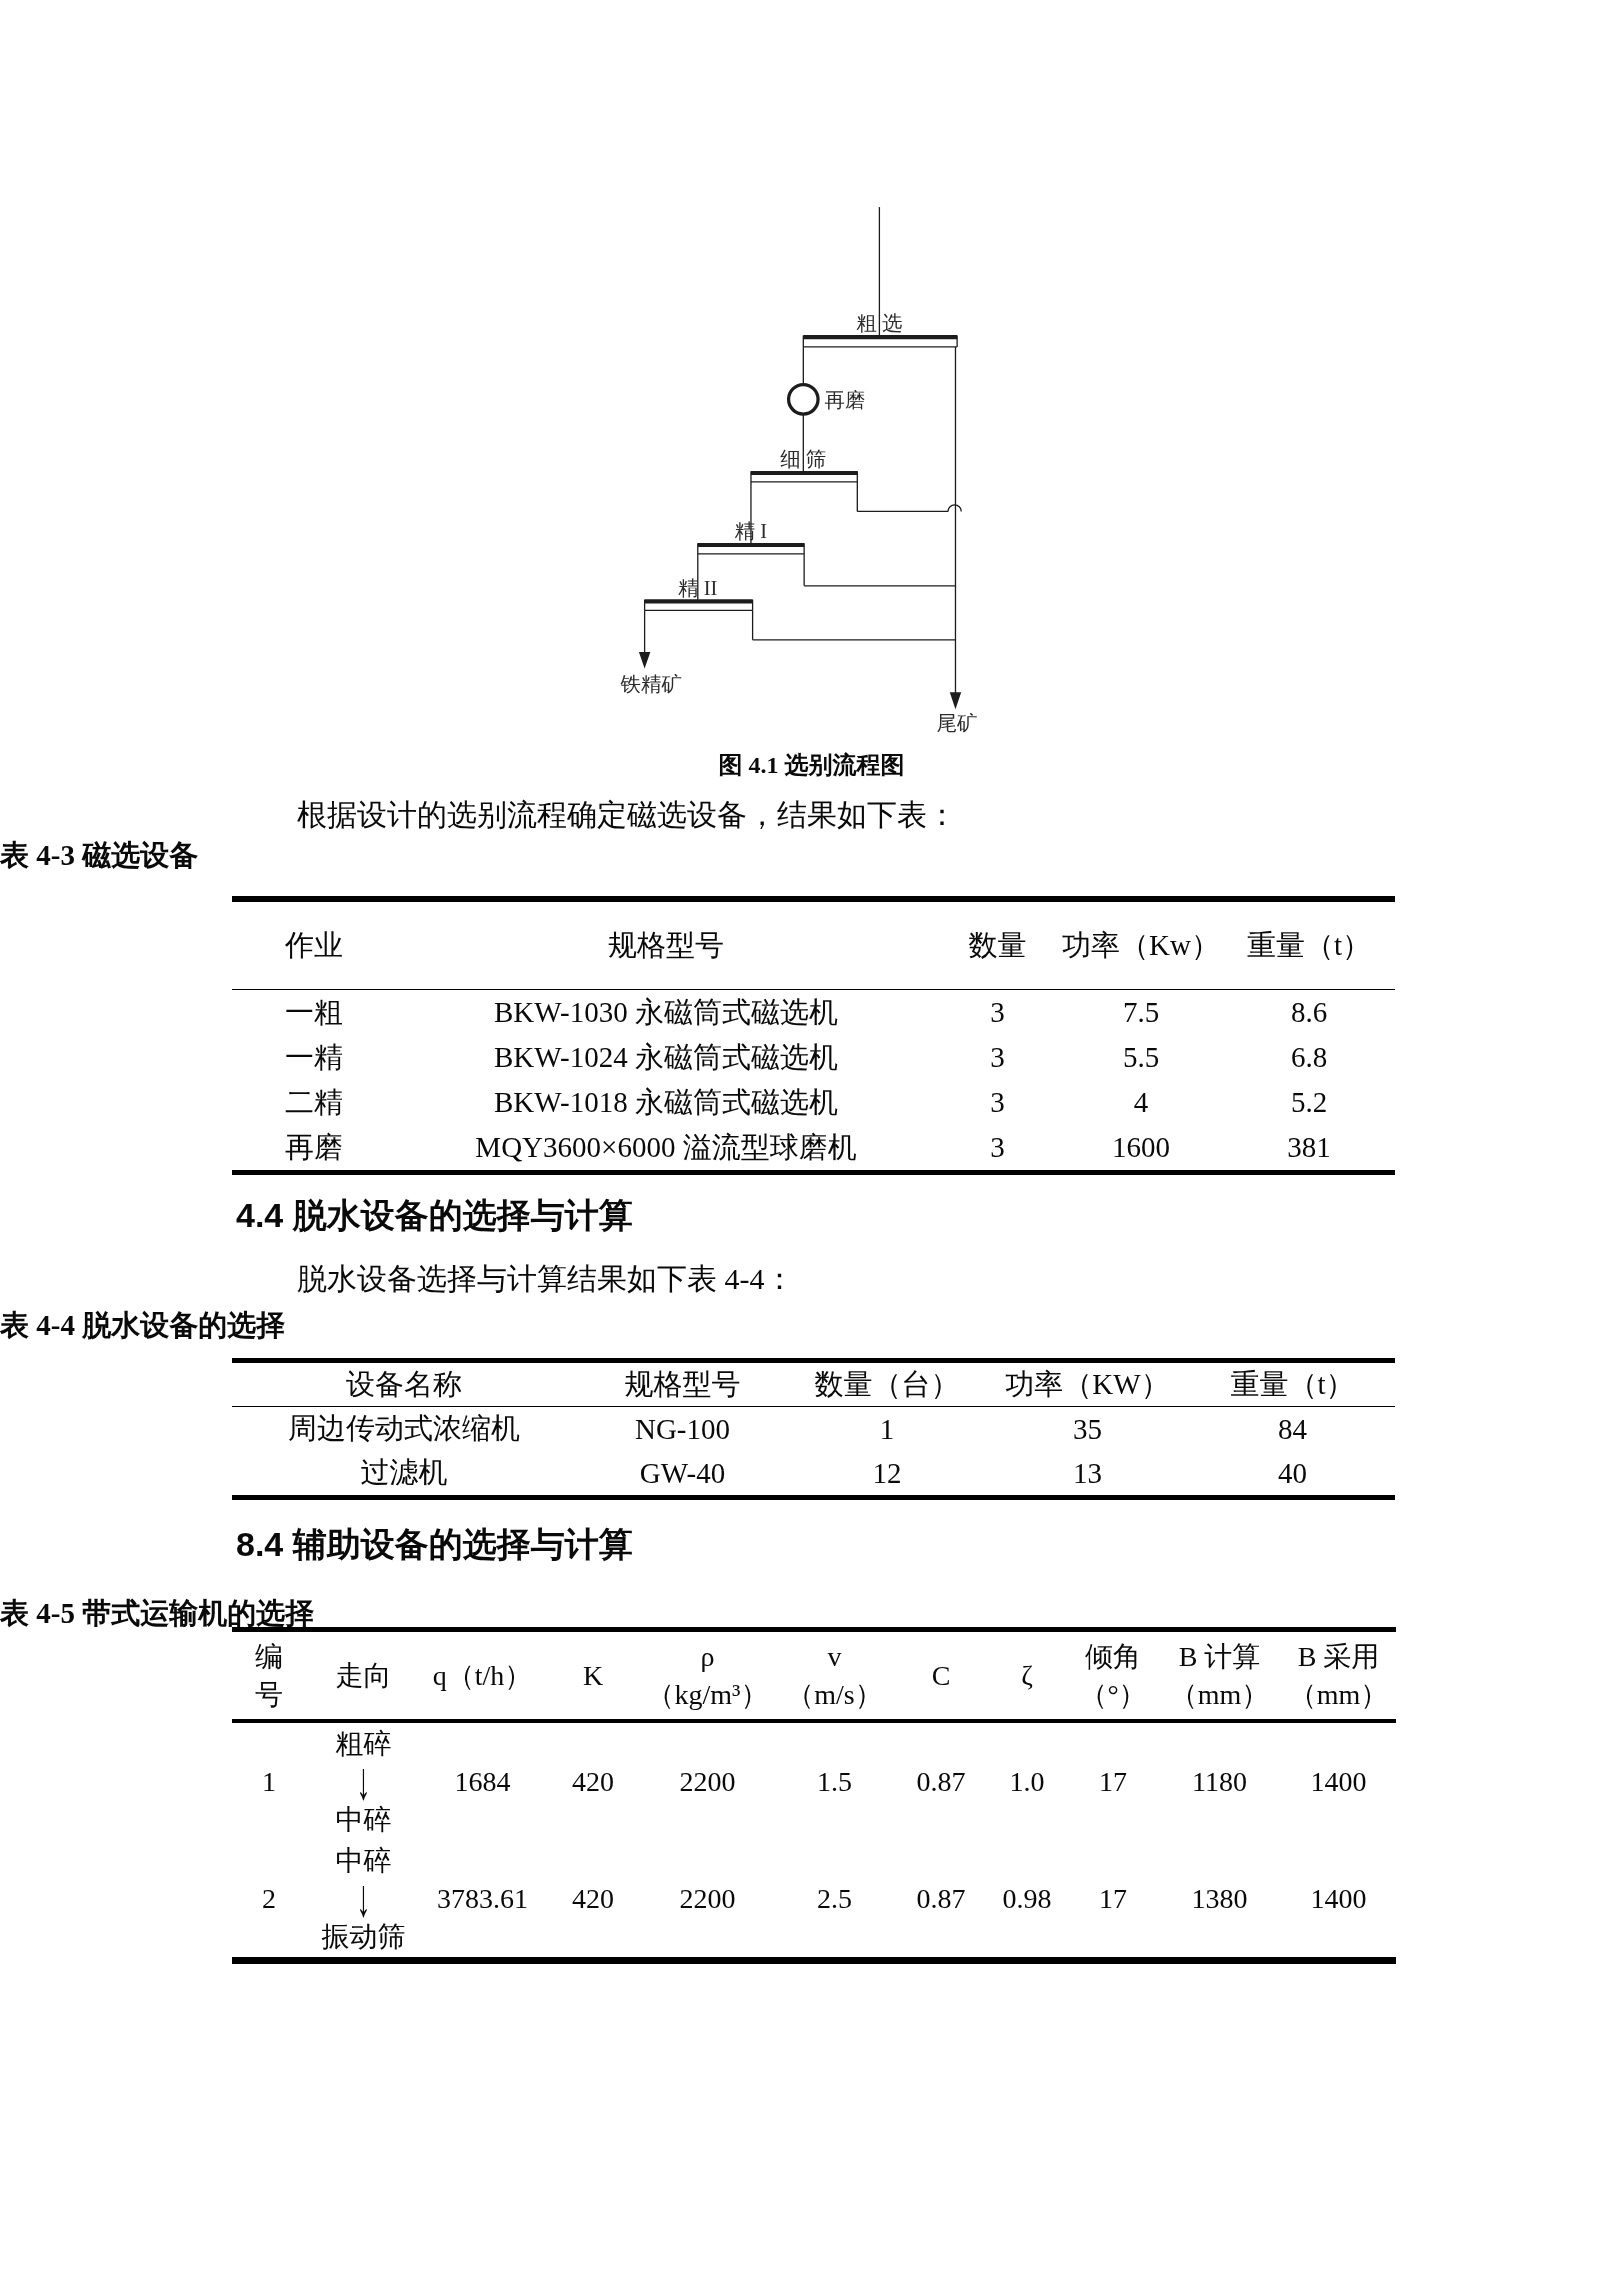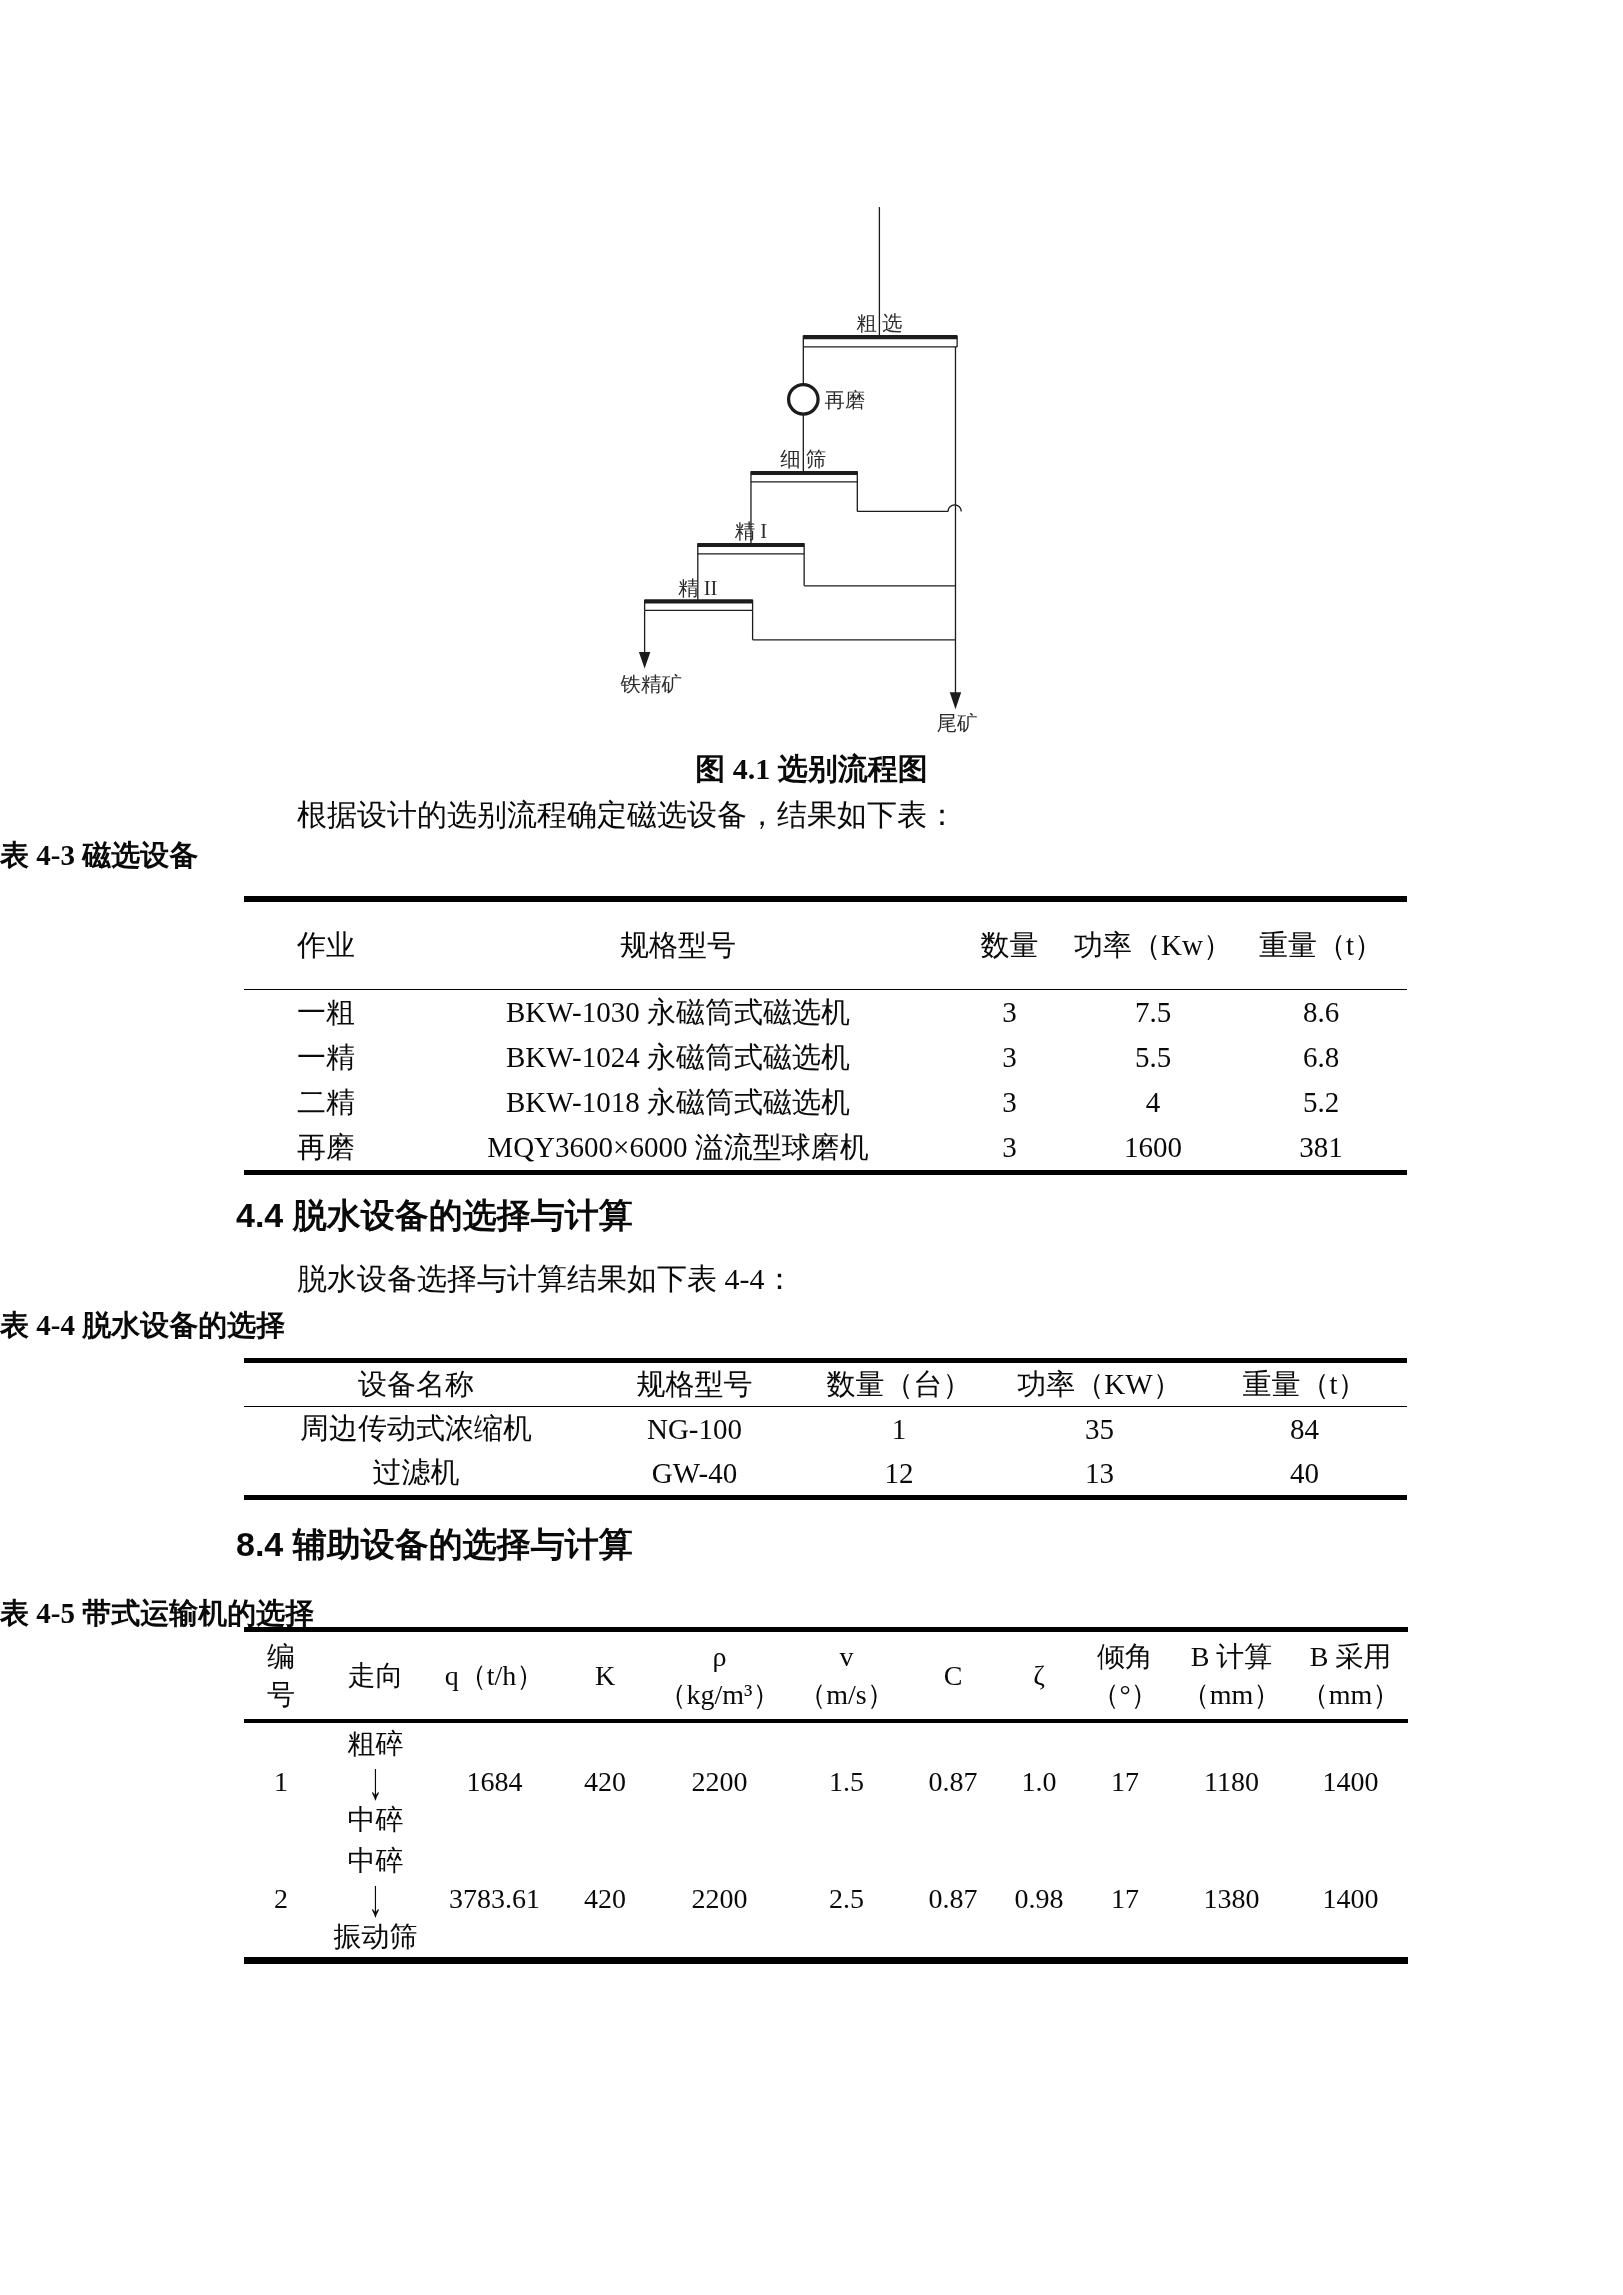--- a/index.html
+++ b/index.html
@@ -7,21 +7,21 @@
     position:relative;
     width:1623px;height:2295px;
     background:#ffffff;
     font-family:"Liberation Serif","DejaVu Serif",serif;
     color:#0a0a0a;
     overflow:hidden;
   }
   .flow-svg{position:absolute;top:0;left:0;}
   .fig-caption{
     position:absolute;top:749px;left:0;width:100%;
-    text-align:center;font-size:30px;font-weight:bold;
+    text-align:center;font-size:24px;font-weight:bold;
   }
   .para{
     position:absolute;left:232px;right:232px;
     font-size:30px;line-height:1.25;
     text-indent:65px;margin:0;
   }
   .para1{top:796px;}
   .para2{top:1260px;}
   .tbl-caption{
     position:absolute;left:0;width:100%;
@@ -31,21 +31,21 @@
   .cap44{top:1306px;}
   .cap45{top:1594px;}
   .sec-heading{
     position:absolute;left:236px;margin:0;
     font-size:34px;font-weight:bold;
     font-family:"Liberation Sans","DejaVu Sans",sans-serif;
   }
   .h44{top:1193px;}
   .h45{top:1522px;}
   table{
-    position:absolute;left:244px;width:1162px;
+    position:absolute;left:232px;width:1162px;
     border-collapse:collapse;table-layout:fixed;
     font-size:29px;
   }
   th,td{
     font-weight:normal;text-align:center;vertical-align:middle;
     padding:0;overflow:hidden;
   }
   .t43{top:896px;border-top:6.5px solid #000;border-bottom:5.7px solid #000;}
   .t43 thead tr{border-bottom:1.6px solid #000;}
   .t43 thead th{height:87px;}

